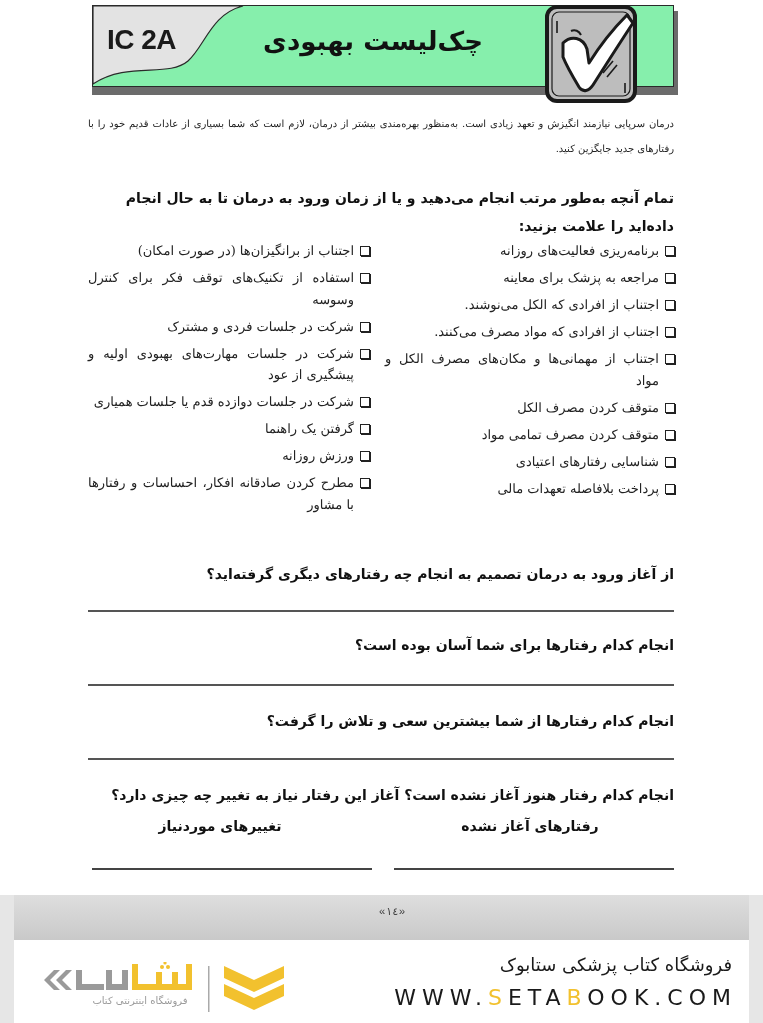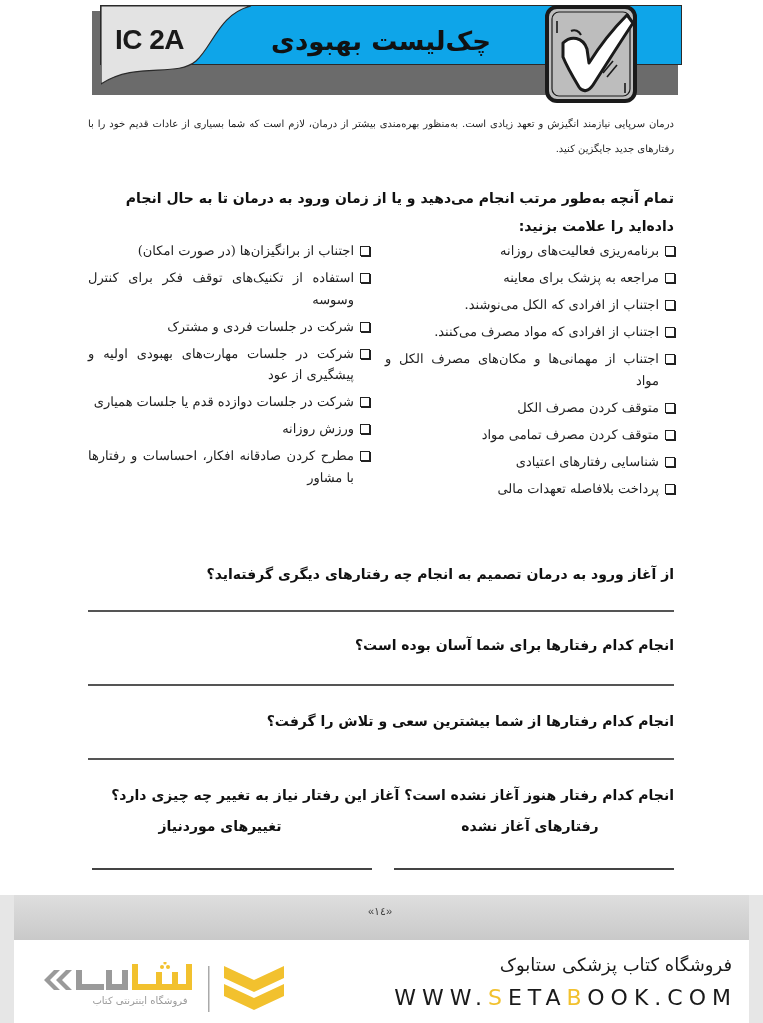--- a/index.html
+++ b/index.html
@@ -2,21 +2,21 @@
 <html><head>
 <meta charset="utf-8">
 <style>
   * { box-sizing: border-box; margin: 0; padding: 0; }
   html, body { width: 763px; height: 1023px; background: #ffffff; overflow: hidden; }
   body { position: relative; font-family: "DejaVu Sans", sans-serif; color: #1a1a1a; }
 
   
   .banner { position: absolute; left: 88px; top: 5px; width: 590px; height: 88px; }
   .banner-shadow { position: absolute; left: 4px; top: 6px; width: 586px; height: 84px; background: #6b6b6b; }
-  .banner-box { position: absolute; left: 12px; top: 0; width: 582px; height: 60px; background: #0ea5e9; border: 1.5px solid #2a2a2a; }
+  .banner-box { position: absolute; left: 4px; top: 0; width: 582px; height: 82px; background: #86efac; border: 1.5px solid #2a2a2a; }
   .banner-code-bg { position: absolute; left: 0; top: 0; }
   .banner-code { position: absolute; left: 14px; top: 18px; font-family: "Liberation Sans", sans-serif; font-size: 28px; font-weight: bold; color: #1a1a1a; letter-spacing: -0.5px; }
   .banner-title { position: absolute; left: 150px; top: 20px; width: 260px; text-align: center; direction: rtl; font-family: "DejaVu Sans", sans-serif; font-size: 26px; font-weight: bold; color: #111; }
   .check-icon { position: absolute; left: 453px; top: -4px; width: 100px; height: 106px; }
 
   
   .intro { position: absolute; left: 88px; top: 111px; width: 586px; direction: rtl; text-align: justify; font-family: "DejaVu Serif", serif; font-size: 10px; line-height: 25px; color: #222; }
 
   .instruction { position: absolute; left: 100px; top: 184px; width: 574px; direction: rtl; font-family: "DejaVu Sans", sans-serif; font-weight: bold; font-size: 14px; line-height: 28px; color: #111; }
 
@@ -32,21 +32,21 @@
   .question { position: absolute; left: 88px; width: 586px; direction: rtl; font-family: "DejaVu Sans", sans-serif; font-weight: bold; font-size: 14px; color: #111; }
   .answer-line { position: absolute; left: 88px; width: 586px; height: 1.5px; background: #555; }
 
   .sub-heading { position: absolute; direction: rtl; text-align: center; font-family: "DejaVu Sans", sans-serif; font-weight: bold; font-size: 14px; color: #111; }
   .short-line { position: absolute; height: 1.5px; background: #444; }
 
   
   .page-strip { position: absolute; left: 0; top: 895px; width: 763px; height: 45px; background: linear-gradient(#dedede, #c9c9c9); }
   .page-strip-edge { position: absolute; left: 0; top: 895px; width: 14px; height: 128px; background: #e6e6e6; }
   .page-strip-edge.right { left: 749px; }
-  .page-number { position: absolute; left: 340px; top: 905px; width: 80px; text-align: center; font-family: Liberation Sans, sans-serif; font-size: 11px; color: #444; }
+  .page-number { position: absolute; left: 352px; top: 905px; width: 80px; text-align: center; font-family: Liberation Mono, monospace; font-size: 11px; color: #444; }
   .footer-area { position: absolute; left: 14px; top: 940px; width: 735px; height: 83px; background: #ffffff; }
   .store-name { position: absolute; left: 420px; top: 954px; width: 312px; direction: rtl; text-align: right; font-family: "DejaVu Sans", sans-serif; font-size: 18px; color: #1a1a1a; }
   .store-url { position: absolute; left: 392px; top: 985px; width: 345px; text-align: right; font-family: "DejaVu Sans", sans-serif; font-size: 22px; letter-spacing: 6px; color: #1a1a1a; }
   .store-url .hl { color: #f2c12e; }
   .logo { position: absolute; left: 40px; top: 962px; width: 270px; height: 56px; }
   .logo-sub { position: absolute; left: 75px; top: 995px; width: 130px; direction: rtl; text-align: center; font-family: "DejaVu Sans", sans-serif; font-size: 10px; color: #9a9a9a; }
 </style>
 </head>
 <body>
 
@@ -129,20 +129,24 @@
   <div class="check-item">
       <span class="check-box"></span>
       <span class="check-label">شرکت در جلسات مهارت‌های بهبودی اولیه و پیشگیری از عود</span>
     </div>
   <div class="check-item">
       <span class="check-box"></span>
       <span class="check-label">شرکت در جلسات دوازده قدم یا جلسات همیاری</span>
     </div>
   <div class="check-item">
       <span class="check-box"></span>
+      <span class="check-label">گرفتن یک راهنما</span>
+    </div>
+  <div class="check-item">
+      <span class="check-box"></span>
       <span class="check-label">ورزش روزانه</span>
     </div>
   <div class="check-item">
       <span class="check-box"></span>
       <span class="check-label">مطرح کردن صادقانه افکار، احساسات و رفتارها با مشاور</span>
     </div>
 </div>
 
 <p class="question" style="top:566px;">از آغاز ورود به درمان تصمیم به انجام چه رفتارهای دیگری گرفته‌اید؟</p>
 <div class="answer-line" style="top:610px;"></div>

